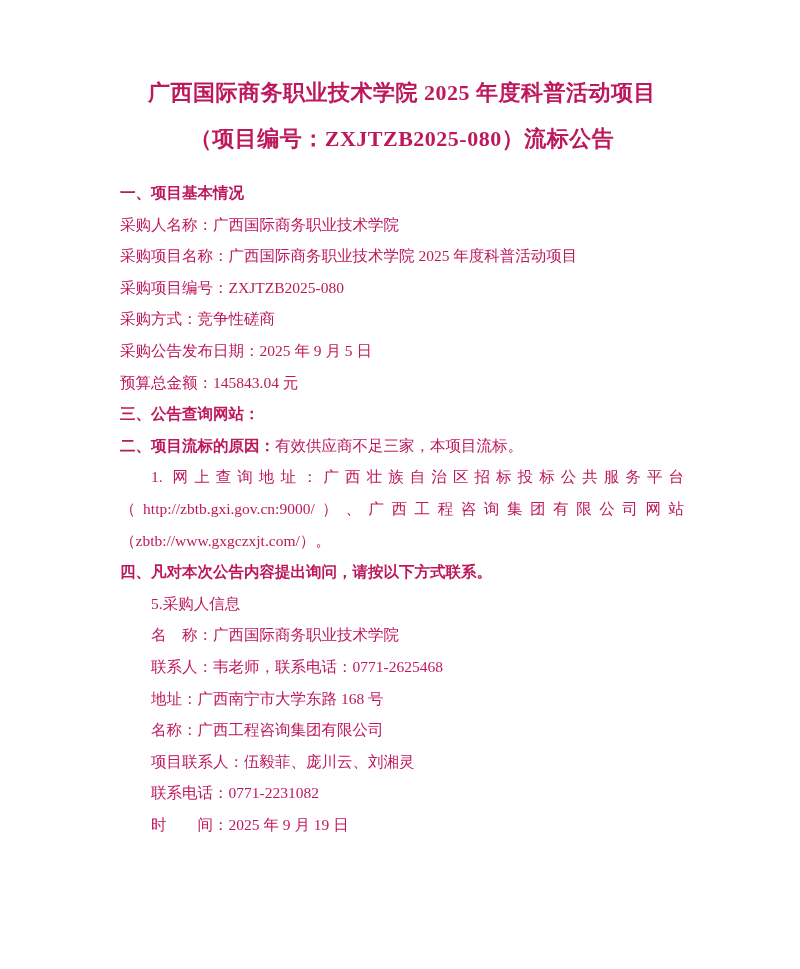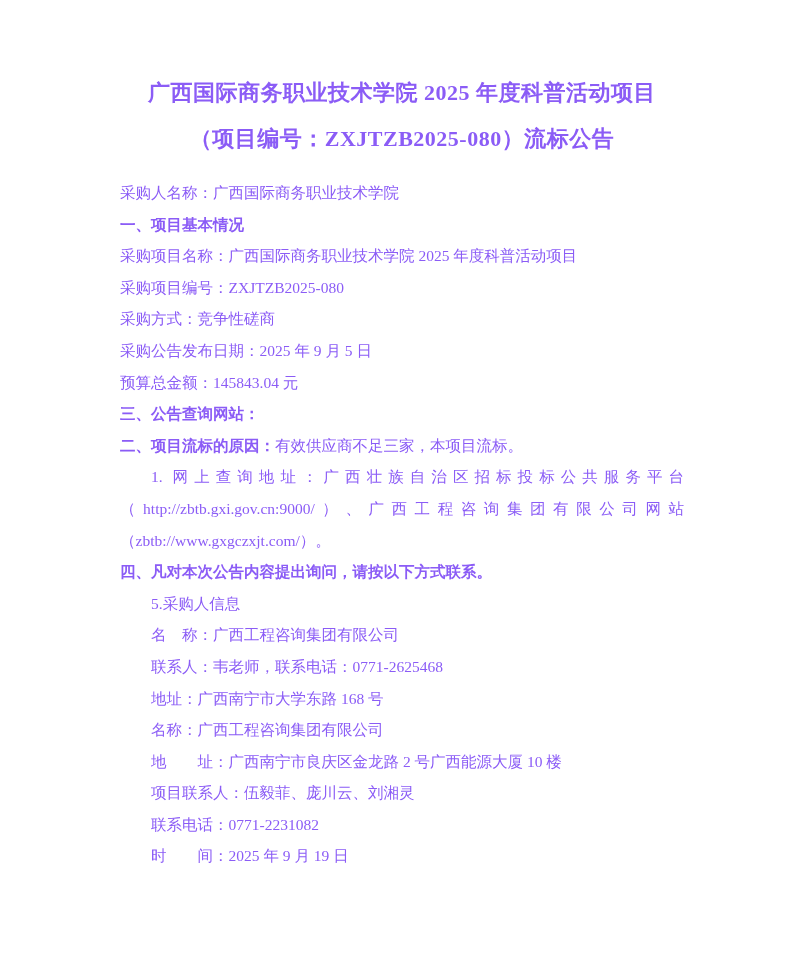--- a/index.html
+++ b/index.html
@@ -6,21 +6,21 @@
   html, body { background: #ffffff; }
   body {
     width: 800px;
     font-family: "Liberation Serif", "DejaVu Serif", serif;
   }
   .page {
     position: relative;
     width: 800px;
     height: 969px;
     background: #ffffff;
-    color: #8b5cf6;
+    color: #be185d;
     overflow: hidden;
   }
   .content {
     padding: 70px 116px 0 120px; 
   }
   .doc-title {
     text-align: center;
     font-weight: 700;
     font-size: 22px;
     line-height: 46px;
@@ -48,43 +48,42 @@
 <div class="page">
   <div class="content">
 
     <h1 class="doc-title">
       <div>广西国际商务职业技术学院 2025 年度科普活动项目</div>
       <div>（项目编号：ZXJTZB2025-080）流标公告</div>
     </h1>
 
     <div class="doc-body">
 
+      <div class="line bold">一、项目基本情况</div>
       <div class="line">采购人名称：广西国际商务职业技术学院</div>
-      <div class="line bold">一、项目基本情况</div>
       <div class="line">采购项目名称：广西国际商务职业技术学院 2025 年度科普活动项目</div>
       <div class="line">采购项目编号：ZXJTZB2025-080</div>
       <div class="line">采购方式：竞争性磋商</div>
       <div class="line">采购公告发布日期：2025 年 9 月 5 日</div>
       <div class="line">预算总金额：145843.04 元</div>
 
       <div class="line bold">三、公告查询网站：</div>
 
       <div class="line"><span class="bold">二、项目流标的原因：</span><span>有效供应商不足三家，本项目流标。</span></div>
       <div class="line indent jfull">1. 网上查询地址：广西壮族自治区招标投标公共服务平台</div>
       <div class="line jfull">（http://zbtb.gxi.gov.cn:9000/）、广西工程咨询集团有限公司网站</div>
       <div class="line">（zbtb://www.gxgczxjt.com/）。</div>
 
       <div class="line bold">四、凡对本次公告内容提出询问，请按以下方式联系。</div>
 
       <div class="line indent">5.采购人信息</div>
-      <div class="line indent">名　称：广西工程咨询集团有限公司</div>
+      <div class="line indent">名　称：广西国际商务职业技术学院</div>
       <div class="line indent">联系人：韦老师，联系电话：0771-2625468</div>
       <div class="line indent">地址：广西南宁市大学东路 168 号</div>
 
       <div class="line indent">名称：广西工程咨询集团有限公司</div>
-      <div class="line indent">地　　址：广西南宁市良庆区金龙路 2 号广西能源大厦 10 楼</div>
       <div class="line indent">项目联系人：伍毅菲、庞川云、刘湘灵</div>
       <div class="line indent">联系电话：0771-2231082</div>
       <div class="line indent">时　　间：2025 年 9 月 19 日</div>
 
     </div>
   </div>
 </div>
 
 </body></html>

